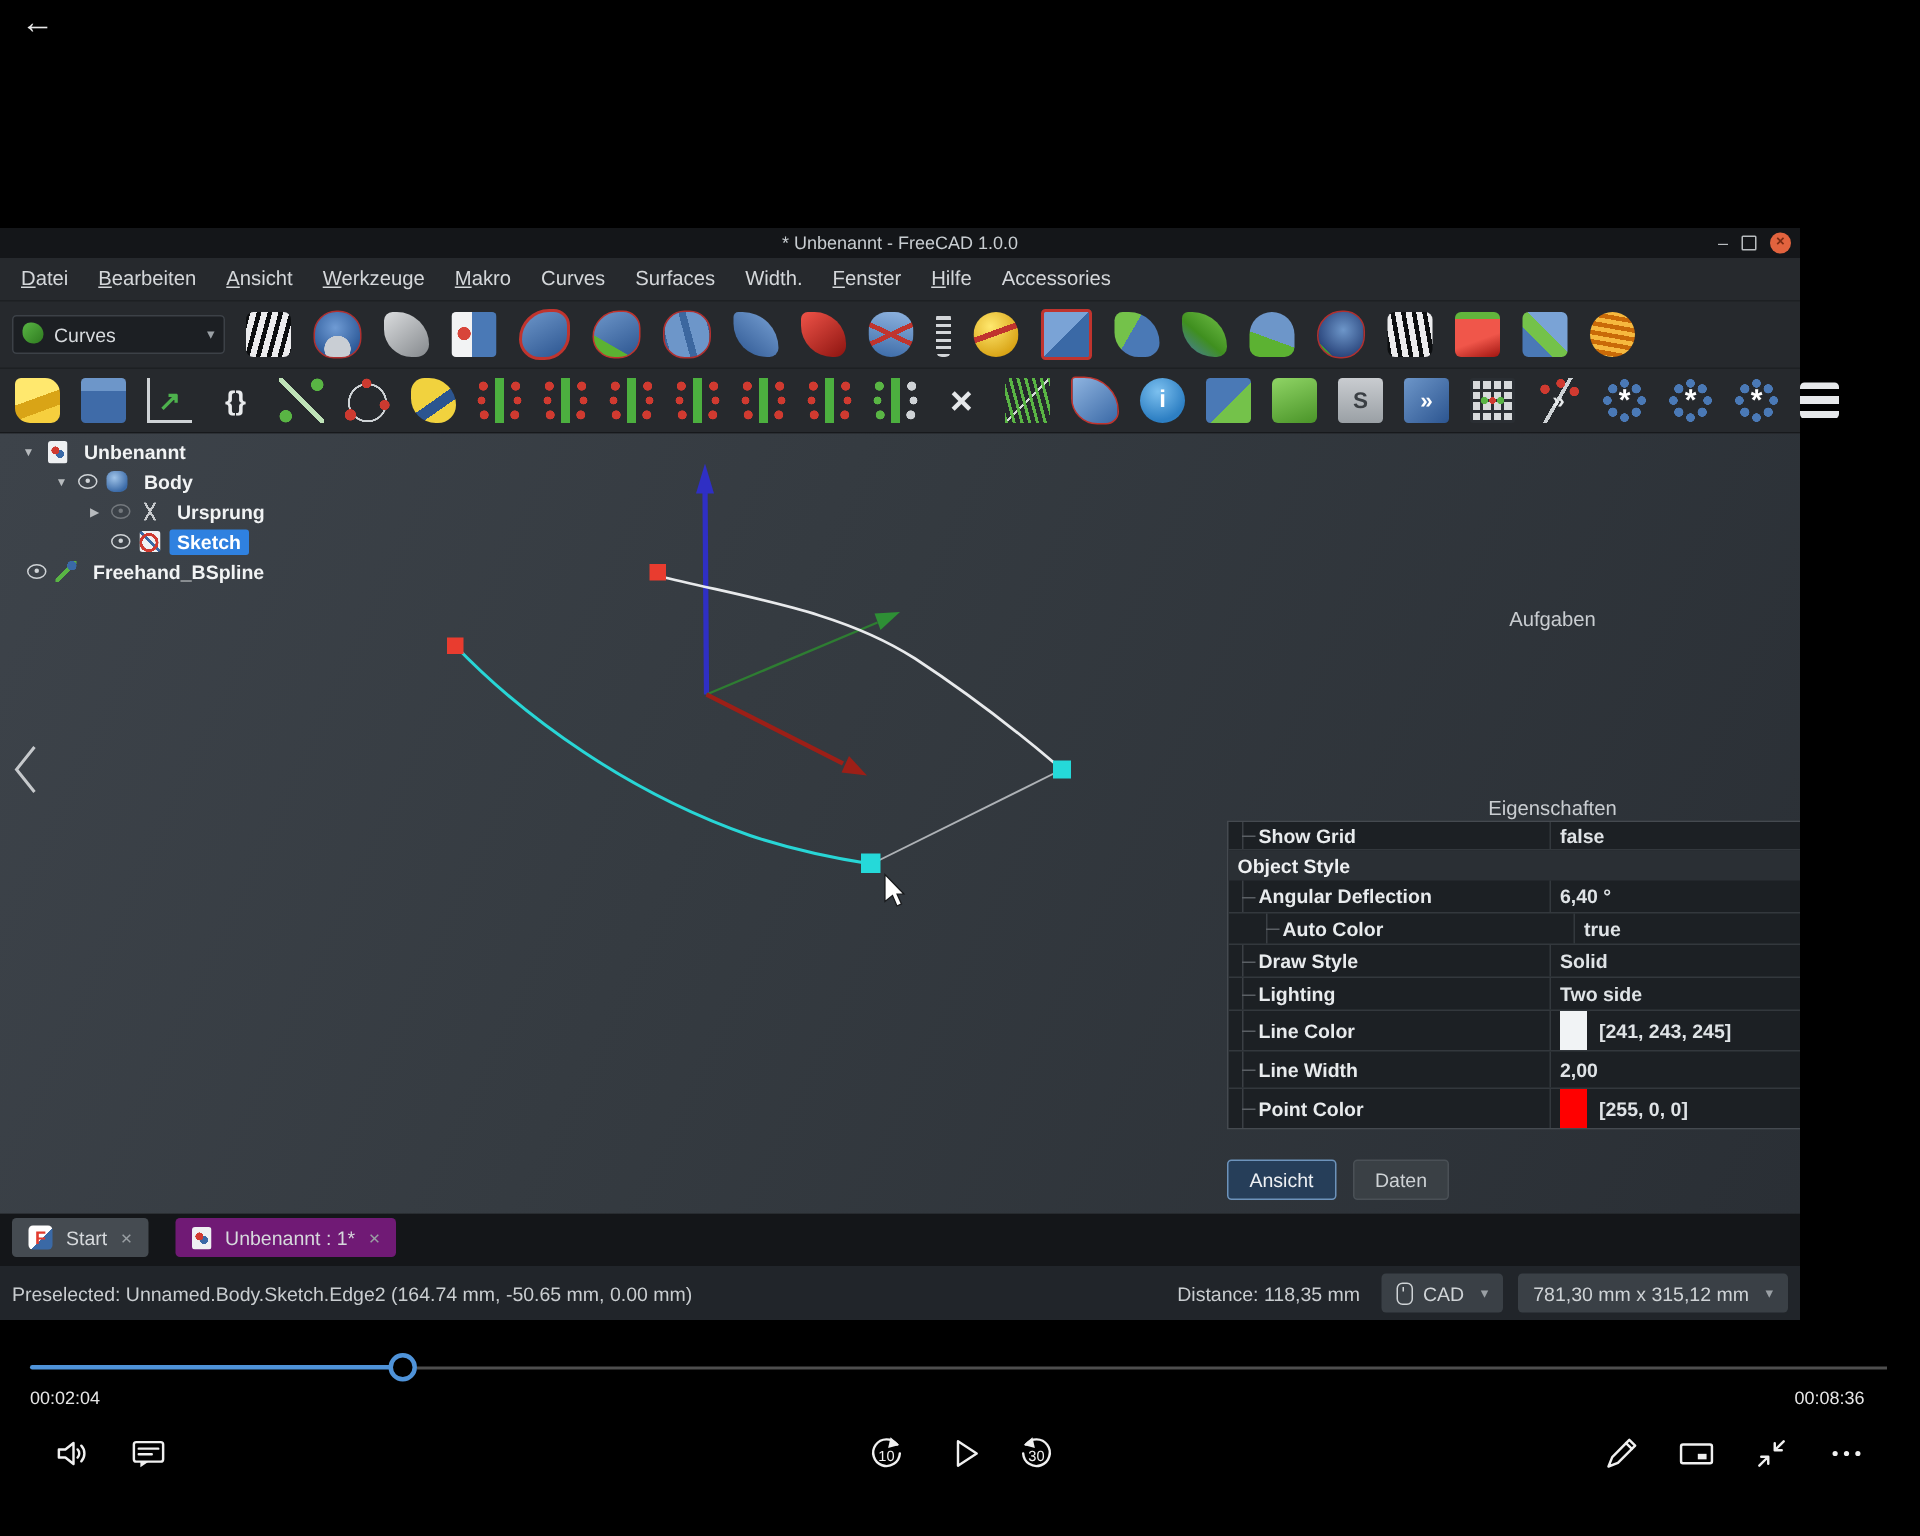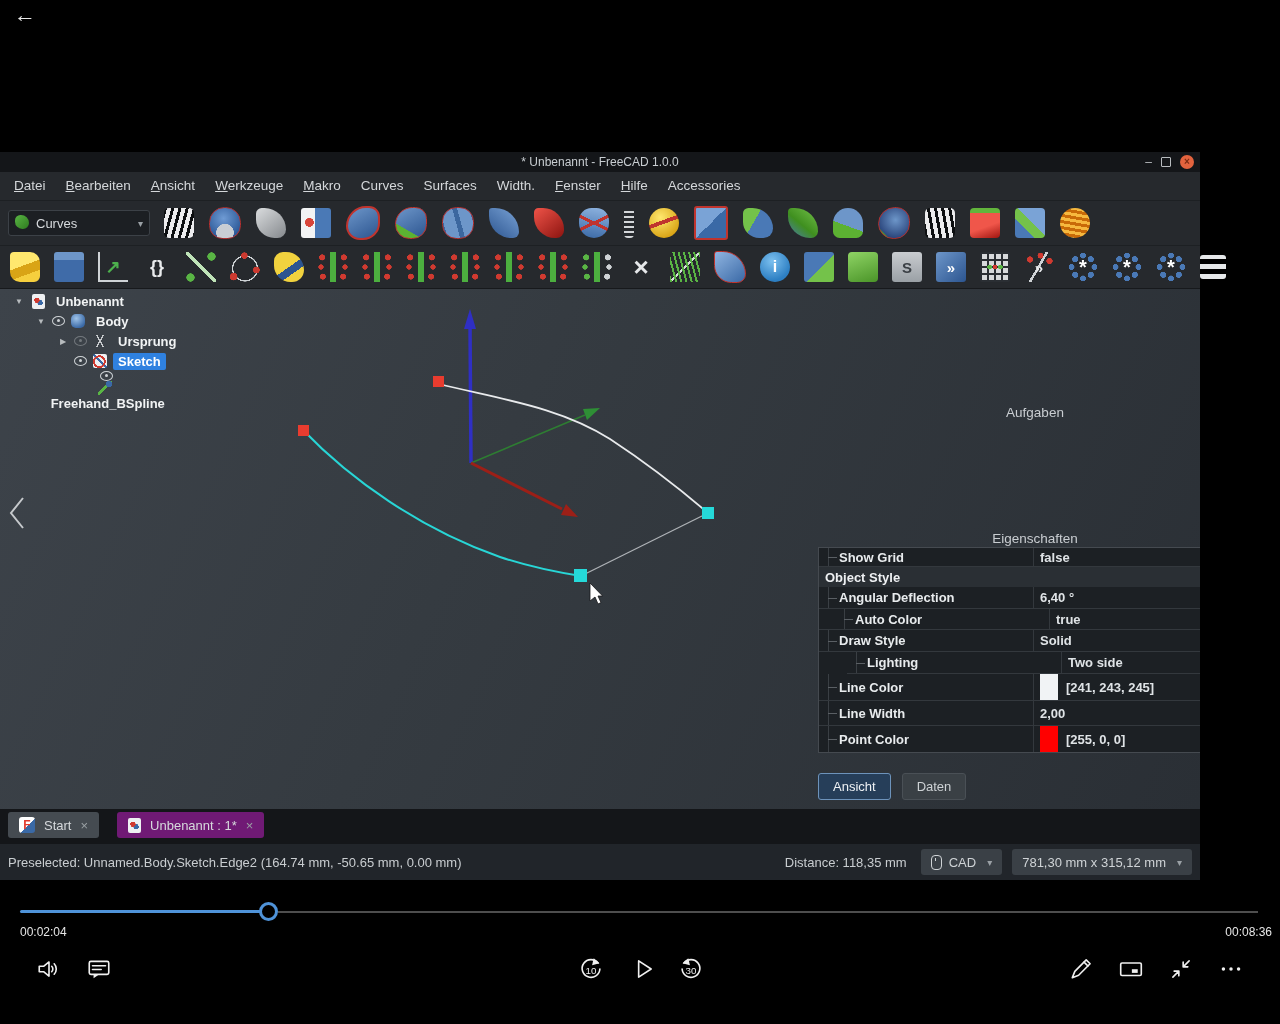--- a/index.html
+++ b/index.html
@@ -248,21 +248,21 @@
             <span class="eye off"></span>
             <span class="ticon treeic" style="width: 14px; height: 12px; background: linear-gradient(60deg, rgba(0, 0, 0, 0) 46%, rgb(199, 202, 205) 46%, rgb(199, 202, 205) 54%, rgba(0, 0, 0, 0) 54%), linear-gradient(-60deg, rgba(0, 0, 0, 0) 46%, rgb(199, 202, 205) 46%, rgb(199, 202, 205) 54%, rgba(0, 0, 0, 0) 54%);"></span>
             <span class="tlabel">Ursprung</span>
           </div>
           <div class="trow sel" style="padding-left: 56px;">
             <span class="exp"></span>
             <span class="eye"></span>
             <span class="ticon treeic" style="width: 14px; height: 14px; background: radial-gradient(circle at 45% 55%, rgba(0, 0, 0, 0) 40%, rgb(208, 58, 48) 41%, rgb(208, 58, 48) 58%, rgba(0, 0, 0, 0) 59%), linear-gradient(45deg, rgba(0, 0, 0, 0) 46%, rgb(58, 105, 166) 46%, rgb(58, 105, 166) 54%, rgba(0, 0, 0, 0) 54%), linear-gradient(rgb(240, 241, 243), rgb(240, 241, 243)); border-radius: 2px;"></span>
             <span class="tlabel">Sketch</span>
           </div>
-          <div class="trow" style="padding-left: 34px; flex-direction: column;">
+          <div class="trow" style="">
             <span class="exp"></span>
             <span class="eye"></span>
             <span class="ticon treeic" style="width: 14px; height: 14px; background: radial-gradient(circle at 78% 22%, rgb(58, 105, 166) 0px, rgb(58, 105, 166) 20%, rgba(0, 0, 0, 0) 21%), linear-gradient(135deg, rgba(0, 0, 0, 0) 42%, rgb(89, 181, 68) 42%, rgb(89, 181, 68) 56%, rgba(0, 0, 0, 0) 56%);"></span>
             <span class="tlabel">Freehand_BSpline</span>
           </div>
         </div>
 
       <svg class="chev" width="22" height="36" viewBox="0 0 22 36">
         <polyline points="17,3 5,18 17,33" fill="none" stroke="#c6c9cc" stroke-width="2"></polyline>
       </svg>
@@ -301,21 +301,21 @@
               <span>true</span>
             </span>
           </div>
           <div class="prow" style="height: 21px;">
             <span class="pstub"></span>
             <span class="pname">Draw Style</span>
             <span class="pval">
               <span>Solid</span>
             </span>
           </div>
-          <div class="prow" style="height: 21px; margin-left: 28px;">
+          <div class="prow" style="height: 21px;">
             <span class="pstub"></span>
             <span class="pname">Lighting</span>
             <span class="pval">
               <span>Two side</span>
             </span>
           </div>
           <div class="prow" style="height: 26px;">
             <span class="pstub"></span>
             <span class="pname">Line Color</span>
             <span class="pval">
@@ -377,21 +377,21 @@
         <span>781,30 mm x 315,12 mm</span>
         <span class="caret">▾</span>
       </div>
     </div>
   </div>
 
   <div class="pbar-blue" id="pbarBlue" style="left: 20px; width: 241px; background: rgb(79, 147, 217);"></div>
   <div class="pbar-gray" id="pbarGray" style="left: 278px; width: 980px;"></div>
   <div class="pknob" id="pknob" style="left: 259px; border-color: rgb(79, 147, 217);"></div>
   <div class="ptime" style="left:20px;">00:02:04</div>
-  <div class="ptime" style="right:8px;">00:08:36</div>
+  <div class="ptime" style="right:37px;">00:08:36</div>
 
   <div class="pcico" style="left:36px;">
     <svg viewBox="0 0 24 24">
         <path d="M3 9.5v5h4l5 4v-13l-5 4H3z"></path>
         <path d="M14.5 9.5a3.5 3.5 0 010 5"></path>
         <path d="M16.8 7.2a7 7 0 010 9.6"></path>
       </svg>
   </div>
   <div class="pcico" style="left:86px;">
     <svg viewBox="0 0 24 24">

